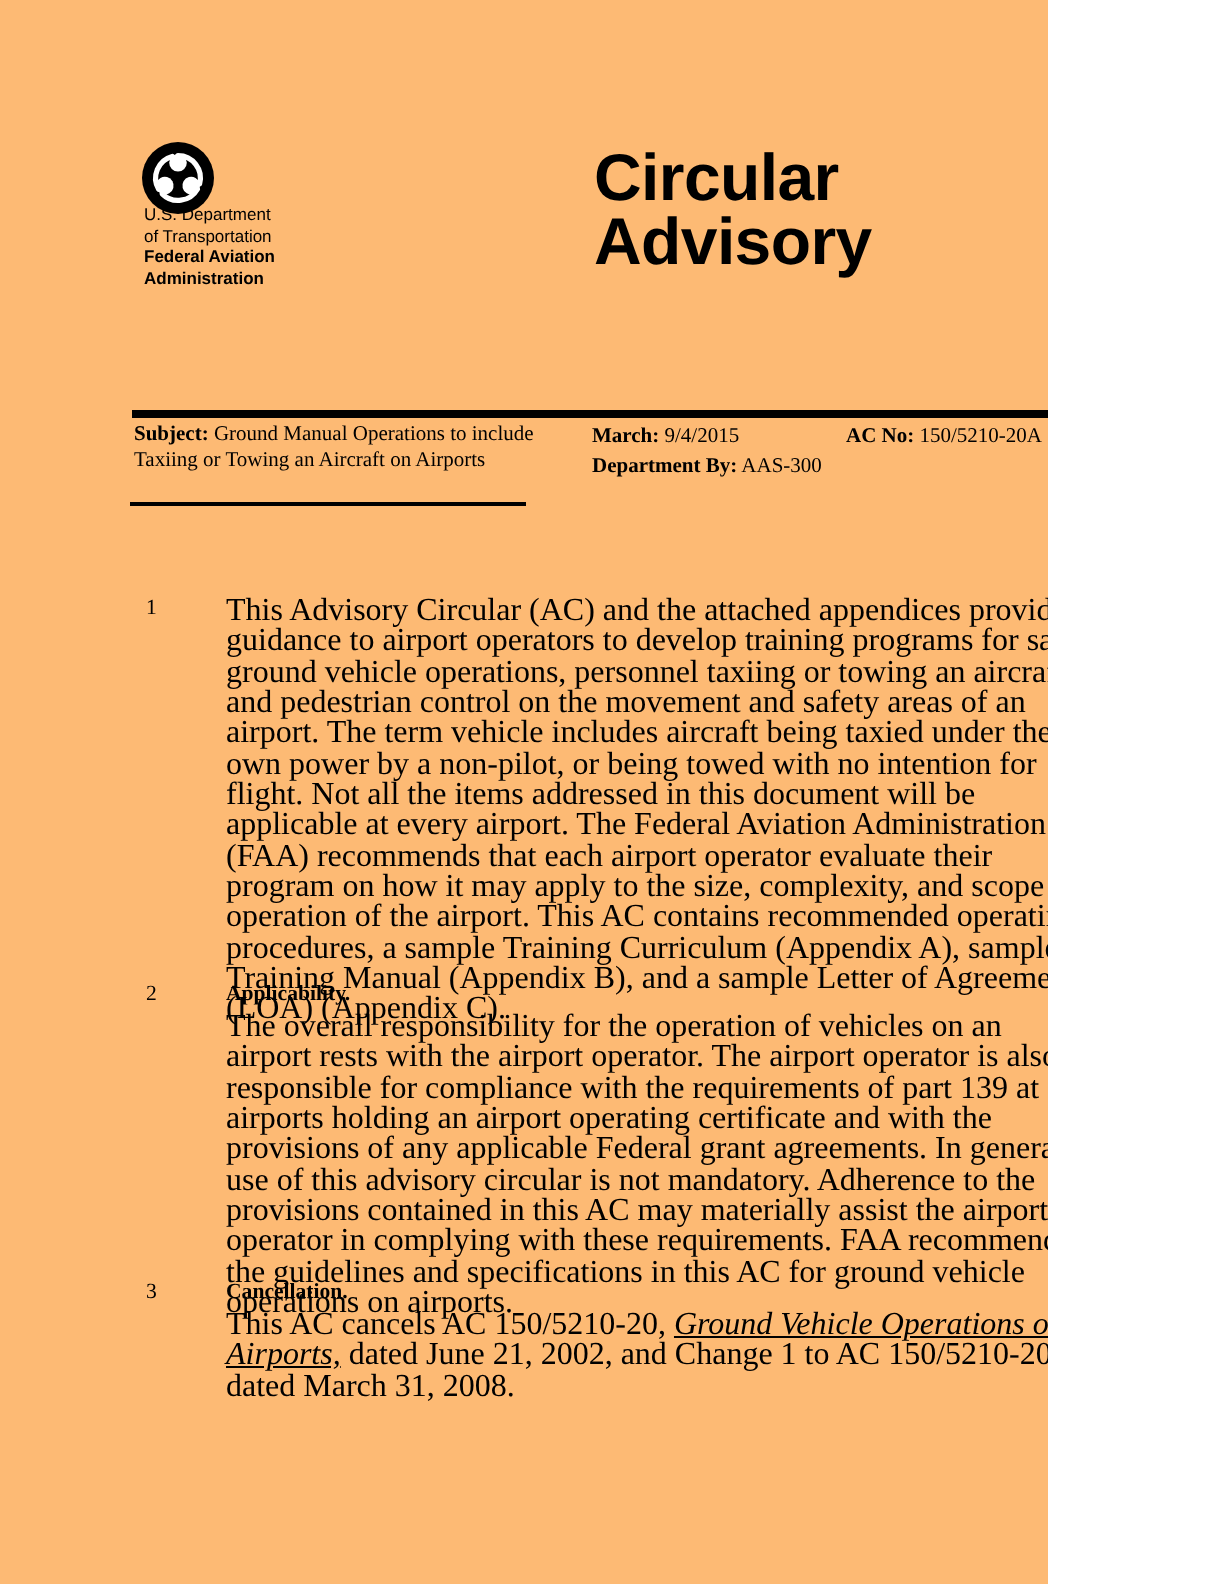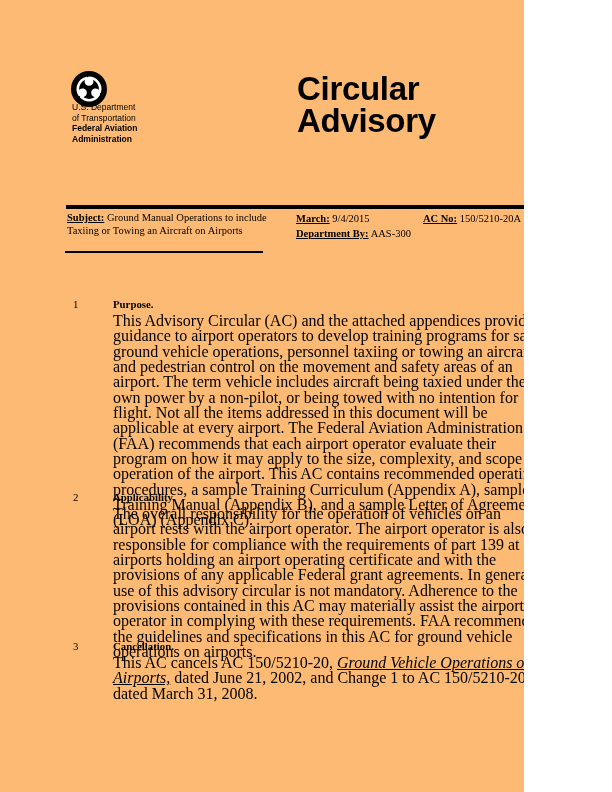--- a/index.html
+++ b/index.html
@@ -29,21 +29,21 @@
     font-weight: bold; font-size: 33px; line-height: 32px;
     letter-spacing: -0.3px; color: #000;
   }
 
   
   .rule-top { position: absolute; left: 66px; top: 205px; width: 476px; height: 4px; background: #000; }
   .rule-sub { position: absolute; left: 65px; top: 251px; width: 198px; height: 2px; background: #000; }
 
   
   .meta { font-size: 10.5px; color: #000; }
-  .meta .lbl { font-weight: bold; text-decoration: underline; }
+  .meta .lbl { font-weight: bold; }
   .meta-subject { position: absolute; left: 67px; top: 211px; width: 230px; line-height: 13px; }
   .meta-date { position: absolute; left: 296px; top: 211px; line-height: 15px; }
   .meta-ac { position: absolute; left: 423px; top: 211px; line-height: 15px; text-align: center; }
 
   
   .section { position: absolute; left: 73px; width: 470px; display: flex; }
   .section .num { flex: 0 0 40px; width: 40px; font-size: 10.8px; line-height: 13px; }
   .section .content { width: 430px; }
   .section .heading { margin: 0 0 2px 0; font-size: 10.8px; font-weight: bold; line-height: 13px; }
   .section p { margin: 0; font-size: 16px; line-height: 15.35px; }
@@ -108,21 +108,20 @@
   <div class="meta meta-ac">
     <span class="lbl">AC No:</span>
     <span>150/5210-20A</span>
   </div>
 
   <div class="rule-sub"></div>
 
   <div class="section s1">
     <div class="num">1</div>
     <div class="content">
-      <div class="heading">Purpose.</div>
       <p>This Advisory Circular (AC) and the attached appendices provide guidance to airport operators to develop training programs for safe ground vehicle operations, personnel taxiing or towing an aircraft, and pedestrian control on the movement and safety areas of an airport. The term vehicle includes aircraft being taxied under their own power by a non-pilot, or being towed with no intention for flight. Not all the items addressed in this document will be applicable at every airport. The Federal Aviation Administration (FAA) recommends that each airport operator evaluate their program on how it may apply to the size, complexity, and scope of operation of the airport. This AC contains recommended operating procedures, a sample Training Curriculum (Appendix A), sample Training Manual (Appendix B), and a sample Letter of Agreement (LOA) (Appendix C).</p>
     </div>
   </div>
 
   <div class="section s2">
     <div class="num">2</div>
     <div class="content">
       <div class="heading">Applicability.</div>
       <p>The overall responsibility for the operation of vehicles on an airport rests with the airport operator. The airport operator is also responsible for compliance with the requirements of part 139 at airports holding an airport operating certificate and with the provisions of any applicable Federal grant agreements. In general, use of this advisory circular is not mandatory. Adherence to the provisions contained in this AC may materially assist the airport operator in complying with these requirements. FAA recommends the guidelines and specifications in this AC for ground vehicle operations on airports.</p>
     </div>

